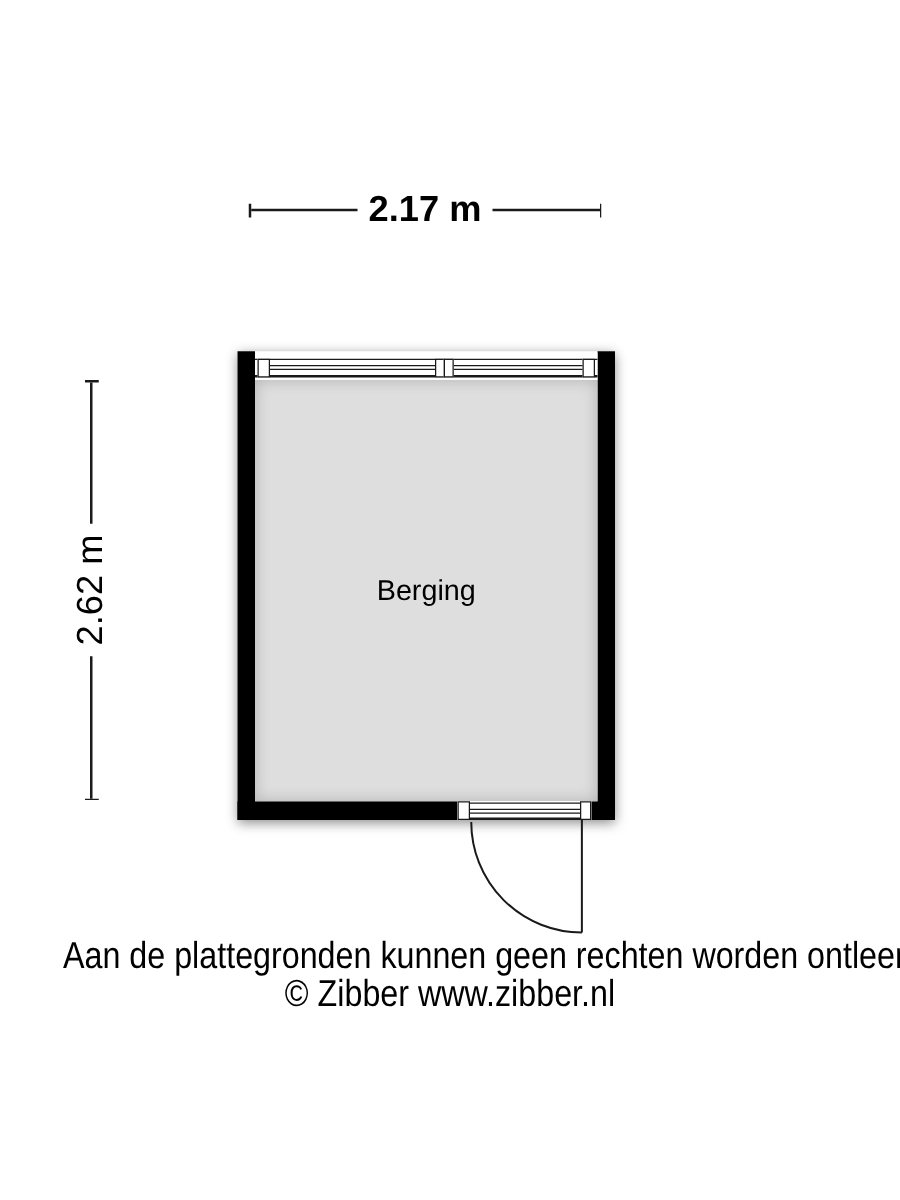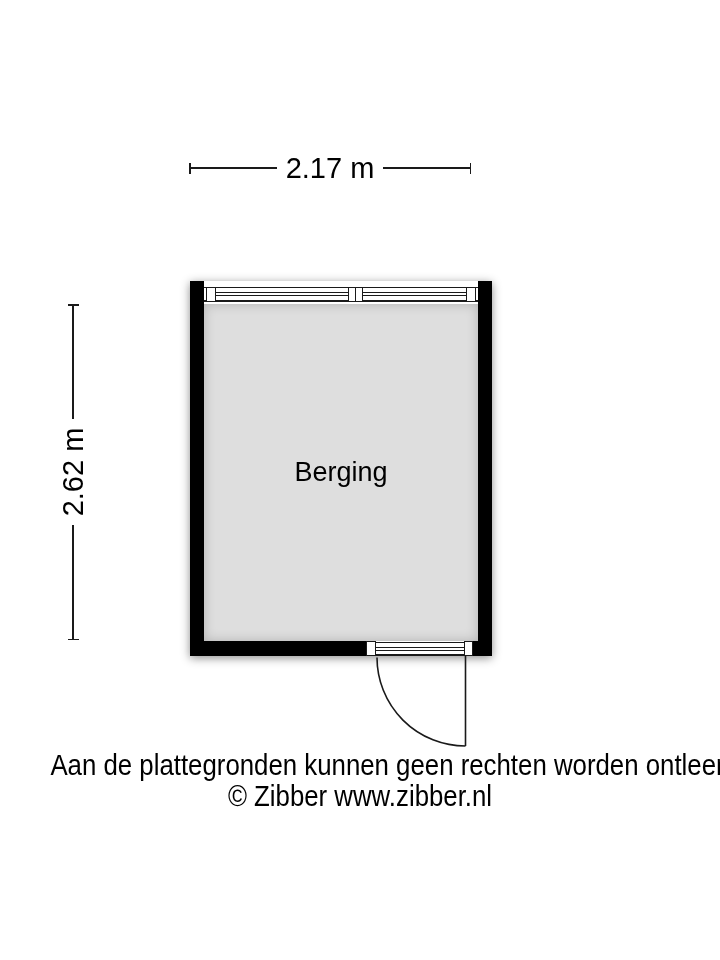--- a/index.html
+++ b/index.html
@@ -12,21 +12,21 @@
   .canvas {
     position: relative;
     width: 720px;
     height: 960px;
     background: var(--background, #ffffff);
     overflow: hidden;
   }
 
   
   .dim { position: absolute; display: flex; align-items: center; }
-  .dim-h { left: 189px; top: 151px; width: 282px; height: 34px; flex-direction: row; }
+  .dim-h { left: 199px; top: 151px; width: 282px; height: 34px; flex-direction: row; font-weight: bold; }
   .dim-v { left: 65px; top: 304px; width: 16px; height: 336px; flex-direction: column; align-items: center; }
 
   .tick-v { width: 1.5px; height: 11px; background: var(--line, #111); flex: 0 0 auto; }
   .tick-h { width: 11px; height: 1.5px; background: var(--line, #111); flex: 0 0 auto; }
   .seg-h { height: 1.5px; background: var(--line, #111); flex: 1 1 auto; }
   .seg-v { width: 1.5px; background: var(--line, #111); flex: 1 1 auto; }
 
   .dim-label-h {
     flex: 0 0 auto;
     padding: 0 9px;
@@ -69,21 +69,21 @@
     left: 14px; top: 23px;
     width: 274px; height: 337px;
     background: var(--floor, #dedede);
     box-shadow: inset 0 0 12px rgba(0,0,0,0.20);
   }
   .room-label {
     position: absolute;
     left: 14px; top: 177px;
     width: 274px;
     text-align: center;
-    font-size: 27px;
+    font-size: 23px;
     line-height: 29px;
   }
 
   
   .window {
     position: absolute;
     left: 14px; top: 1px;
     width: 274px; height: 22px;
     background: #ffffff;
   }

